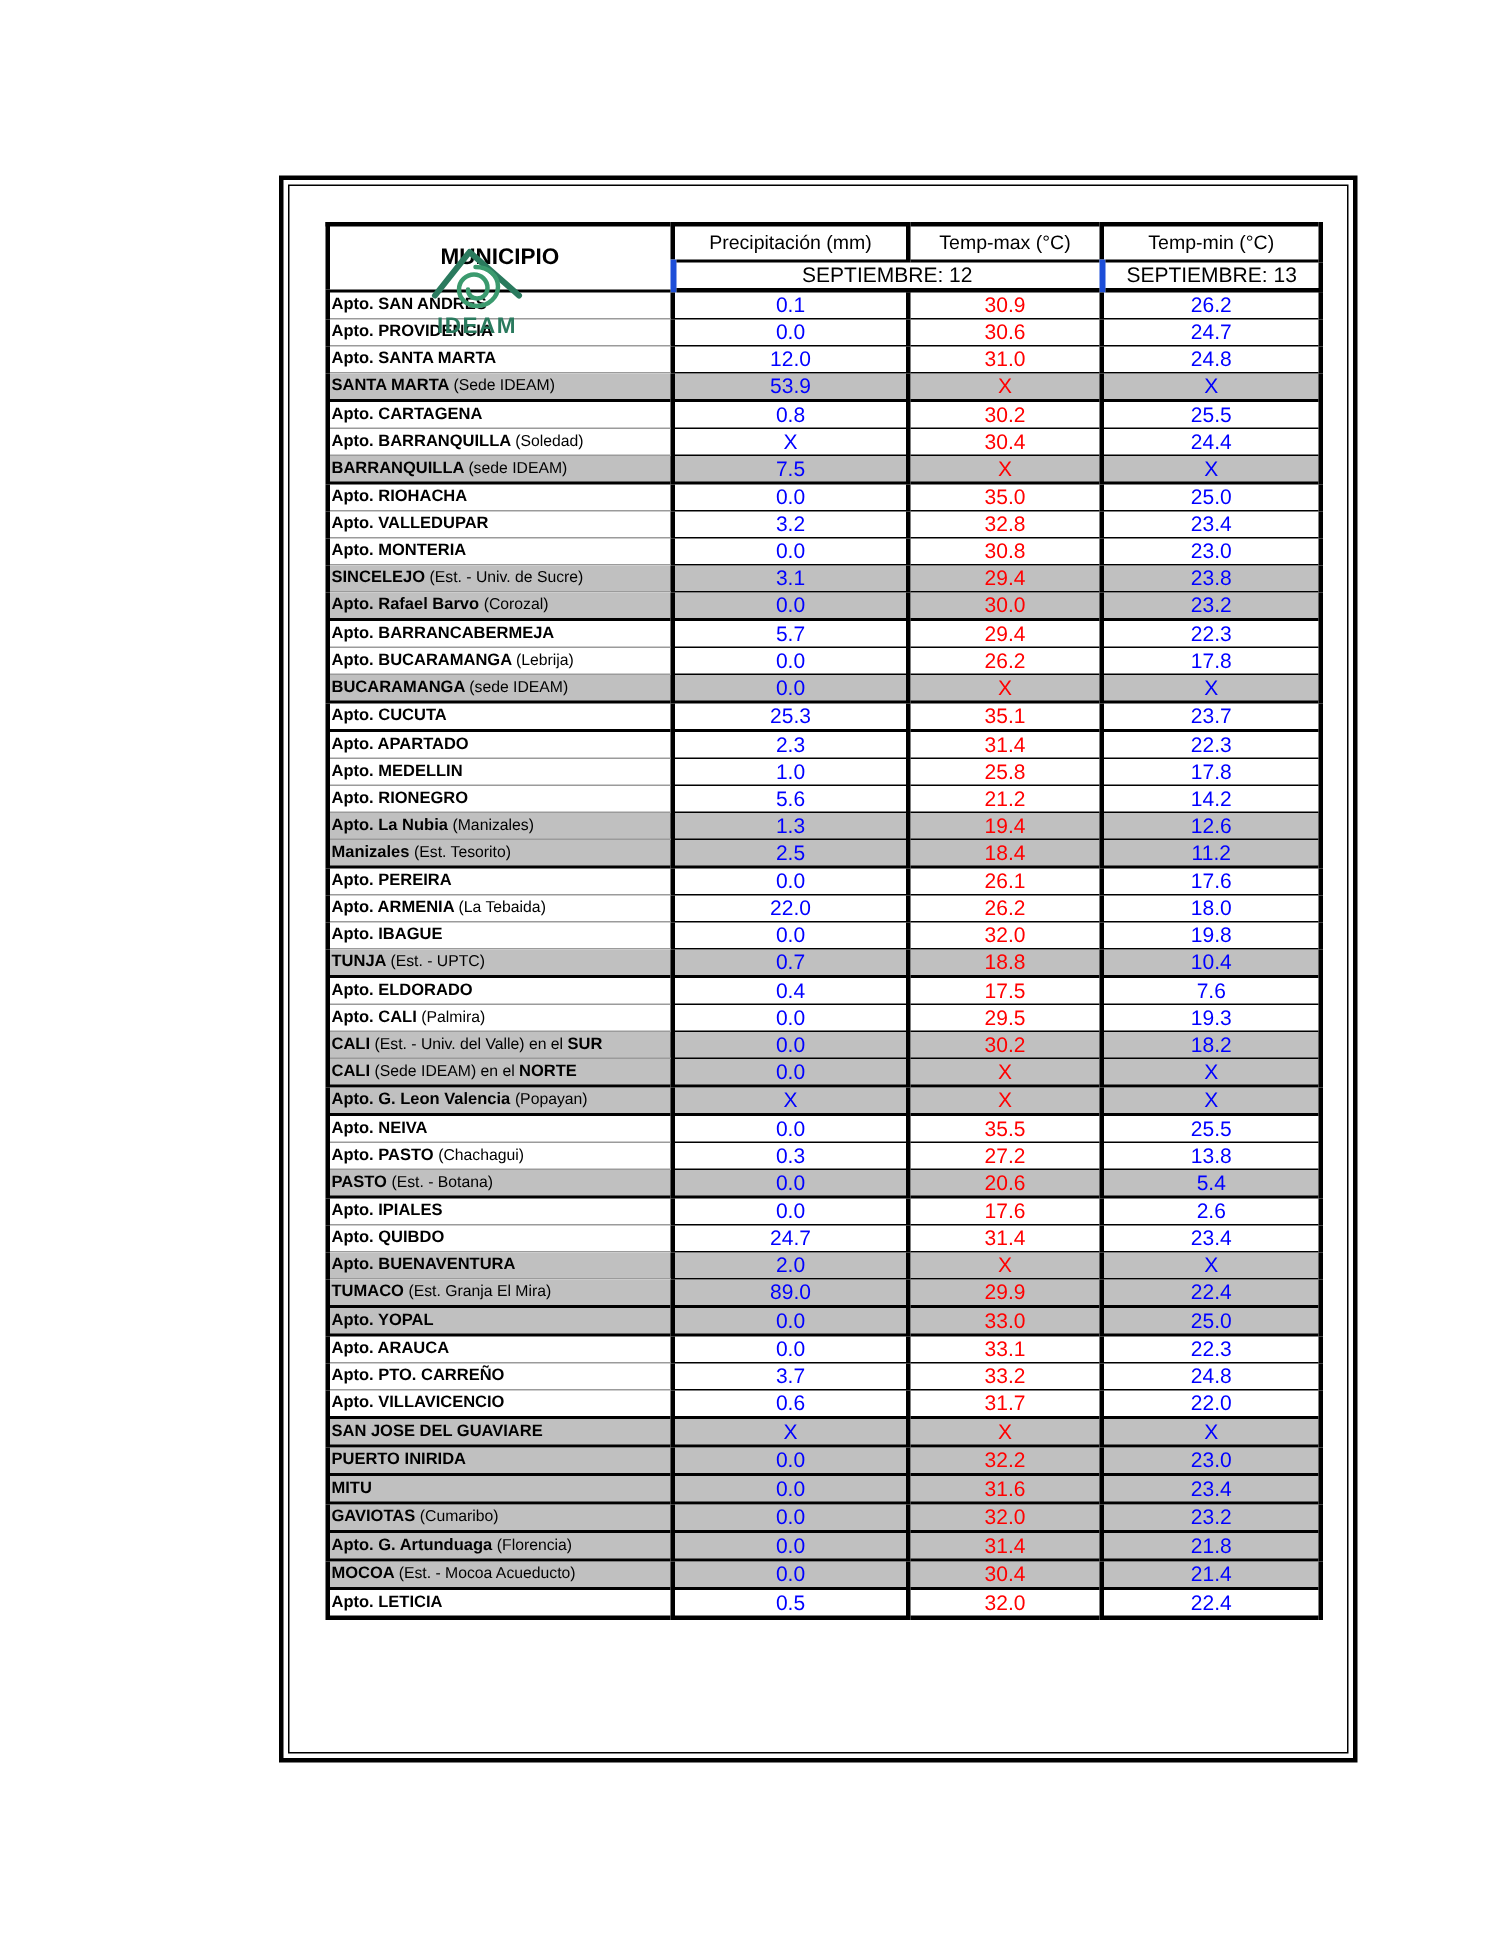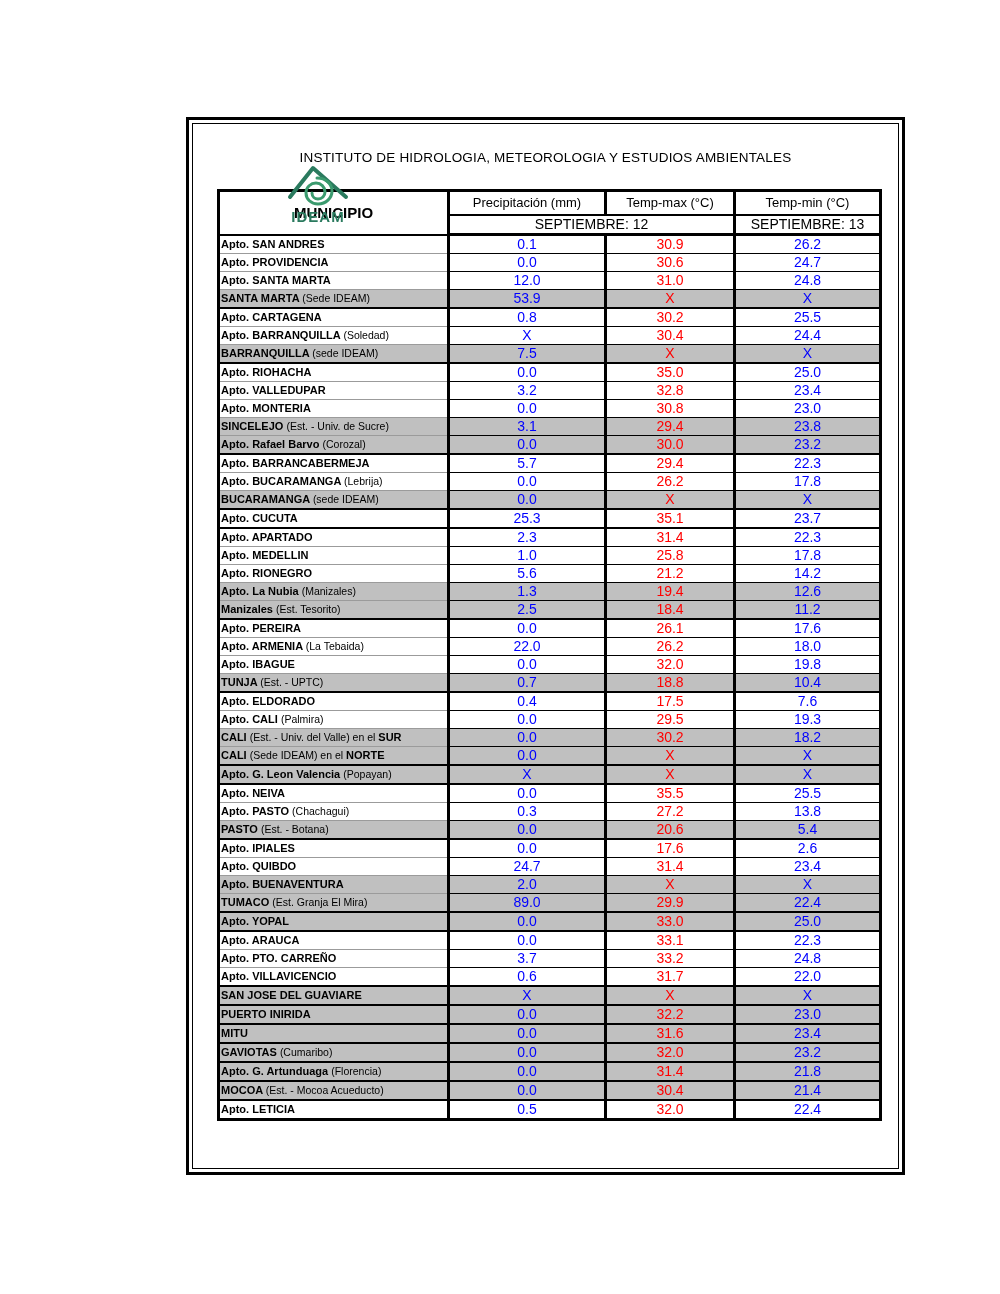--- a/index.html
+++ b/index.html
@@ -31,21 +31,21 @@
   }
   .table-wrap { margin: 12px 0 0 24px; }
   table.weather {
     border-collapse: collapse; table-layout: fixed; width: 662px;
     border: 3px solid #000;
     margin-top: 24px;
   }
   th { border: 2px solid #000; background: #fff; }
   th.muni-h { font-size: 15px; font-weight: bold; border-right: 3px solid #000; }
   th.col-h { font-size: 13px; font-weight: normal; height: 24px; border-left: 3px solid #000; border-right: 3px solid #000; }
-  th.date-h { font-size: 14px; font-weight: normal; height: 20px; border-left: 2px solid #1d4ed8; border-right: 3px solid #000; border-bottom: 3px solid #000; }
+  th.date-h { font-size: 14px; font-weight: normal; height: 20px; border-left: 4px solid #1d4ed8; border-right: 3px solid #000; border-bottom: 3px solid #000; }
   td { height: 17px; padding: 0; line-height: 17px; overflow: hidden; white-space: nowrap; }
   td.muni {
     text-align: left; padding-left: 1px; font-size: 11px;
     border-top: 1px solid #9b9b9b; border-bottom: 1px solid #9b9b9b;
     border-left: 3px solid #000; border-right: 3px solid #000;
   }
   td.muni .b { font-weight: bold; }
   td.muni .n { font-weight: normal; font-size: 10.5px; }
   td.val {
     text-align: center; font-size: 14px;
@@ -58,21 +58,20 @@
   tr.thick td { border-bottom-width: 2px; border-bottom-color: #000; }
   .legend { margin: 10px 0 0 36px; font-size: 12px; }
   .legend .sym { color: var(--value-blue, #0000ff); font-weight: bold; }
 </style>
 </head>
 <body>
 
 <div class="frame">
   <div class="frame-inner">
 
-    <div class="doc-title">INSTITUTO DE HIDROLOGIA, METEOROLOGIA Y ESTUDIOS AMBIENTALES</div>
 
     <div class="logo">
       <span>
         <svg width="64" height="42" viewBox="0 0 64 42">
           <path d="M4 33 L27 4 L60 33" fill="none" stroke="#2a7a5e" stroke-width="4" stroke-linejoin="round" stroke-linecap="round"></path>
           <path d="M31 14 C40 14 46 20 46 27 C46 34 40 40 32 40 C25 40 20 35 20 29 C20 23 25 19 30 19 C35 19 39 23 39 28 C39 32 36 35 32 35 C29 35 26 33 26 29" fill="none" stroke="#3b9a6e" stroke-width="3" stroke-linecap="round"></path>
         </svg>
       </span>
       <div class="logo-text">IDEAM</div>
     </div>

